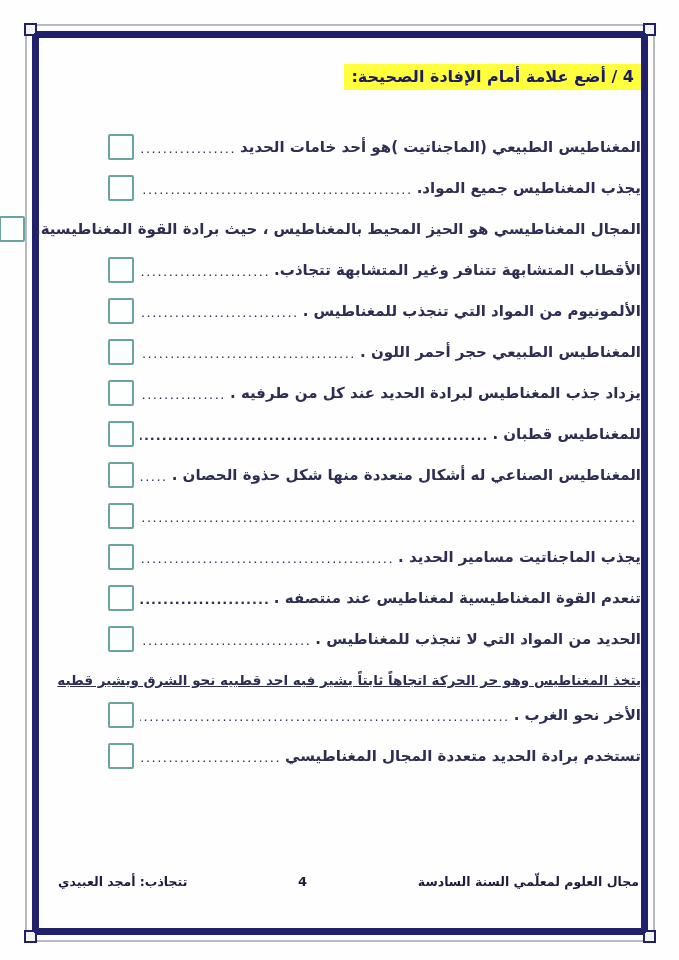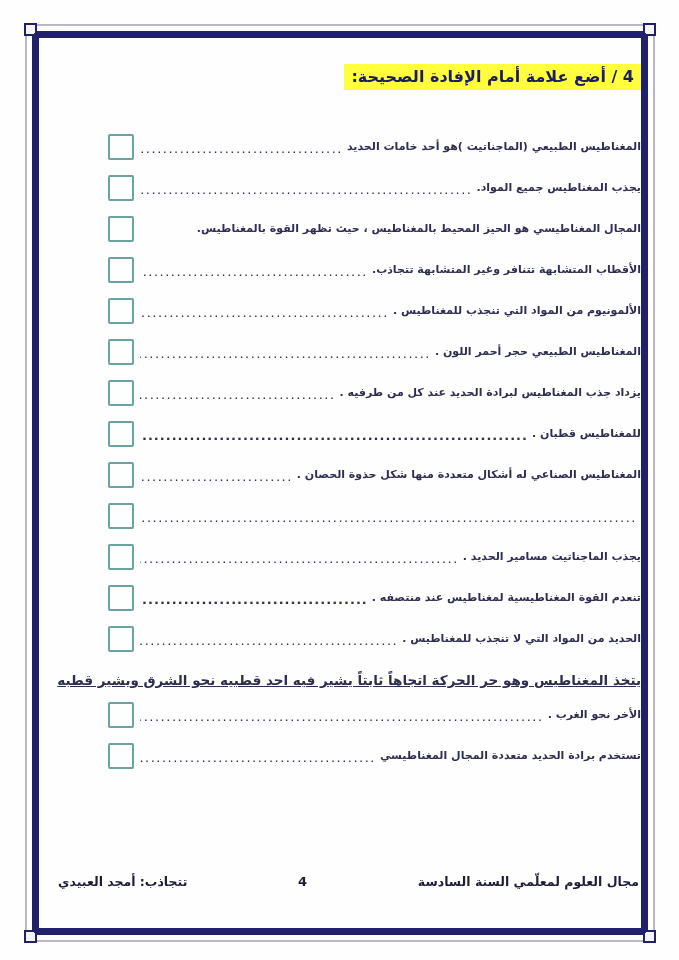--- a/index.html
+++ b/index.html
@@ -38,21 +38,21 @@
   .highlight{
     display:inline-block;background:#ffff3d;color:#1c1c60;
     font-weight:bold;font-size:16px;padding:3px 7px 4px;
   }
   .items{margin-top:32px;}
   .row{
     display:flex;flex-direction:row;align-items:center;
     height:41px;direction:rtl;
   }
   .stmt{
-    white-space:nowrap;font-size:11px;font-weight:600;color:#2e2e52;
+    white-space:nowrap;font-size:15px;font-weight:600;color:#2e2e52;
     flex:0 0 auto;
   }
   .pre-line{
     font-size:13.5px;font-weight:600;color:#2e2e52;
     height:27px;line-height:27px;white-space:nowrap;margin-top:8px;text-decoration:underline;
   }
   .dots{
     flex:1 1 auto;overflow:hidden;white-space:nowrap;
     font-size:13px;color:#2e2e52;letter-spacing:1.5px;
     margin:4px 4px 0 6px;direction:rtl;
@@ -90,21 +90,21 @@
         <span class="stmt">المغناطيس الطبيعي (الماجناتيت )هو أحد خامات الحديد</span>
         <span class="dots">........................................................................................................................................................................</span>
         <span class="checkbox"></span>
       </div>
       <div class="row">
         <span class="stmt">يجذب المغناطيس جميع المواد.</span>
         <span class="dots">........................................................................................................................................................................</span>
         <span class="checkbox"></span>
       </div>
       <div class="row">
-        <span class="stmt">المجال المغناطيسي هو الحيز المحيط بالمغناطيس ، حيث تظهر القوة بالمغناطيس.</span>
+        <span class="stmt">المجال المغناطيسي هو الحيز المحيط بالمغناطيس ، حيث برادة القوة المغناطيسية.</span>
         <span class="dots"></span>
         <span class="checkbox"></span>
       </div>
       <div class="row">
         <span class="stmt">الأقطاب المتشابهة تتنافر وغير المتشابهة تتجاذب.</span>
         <span class="dots">........................................................................................................................................................................</span>
         <span class="checkbox"></span>
       </div>
       <div class="row">
         <span class="stmt">الألمونيوم من المواد التي تنجذب للمغناطيس .</span>

